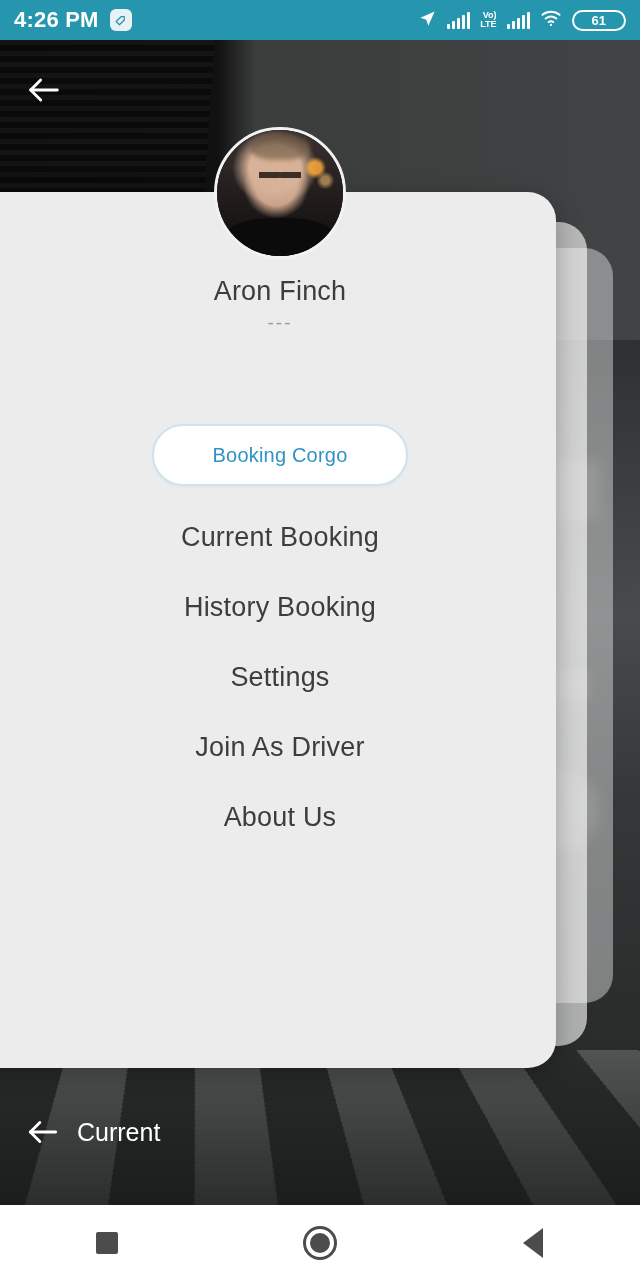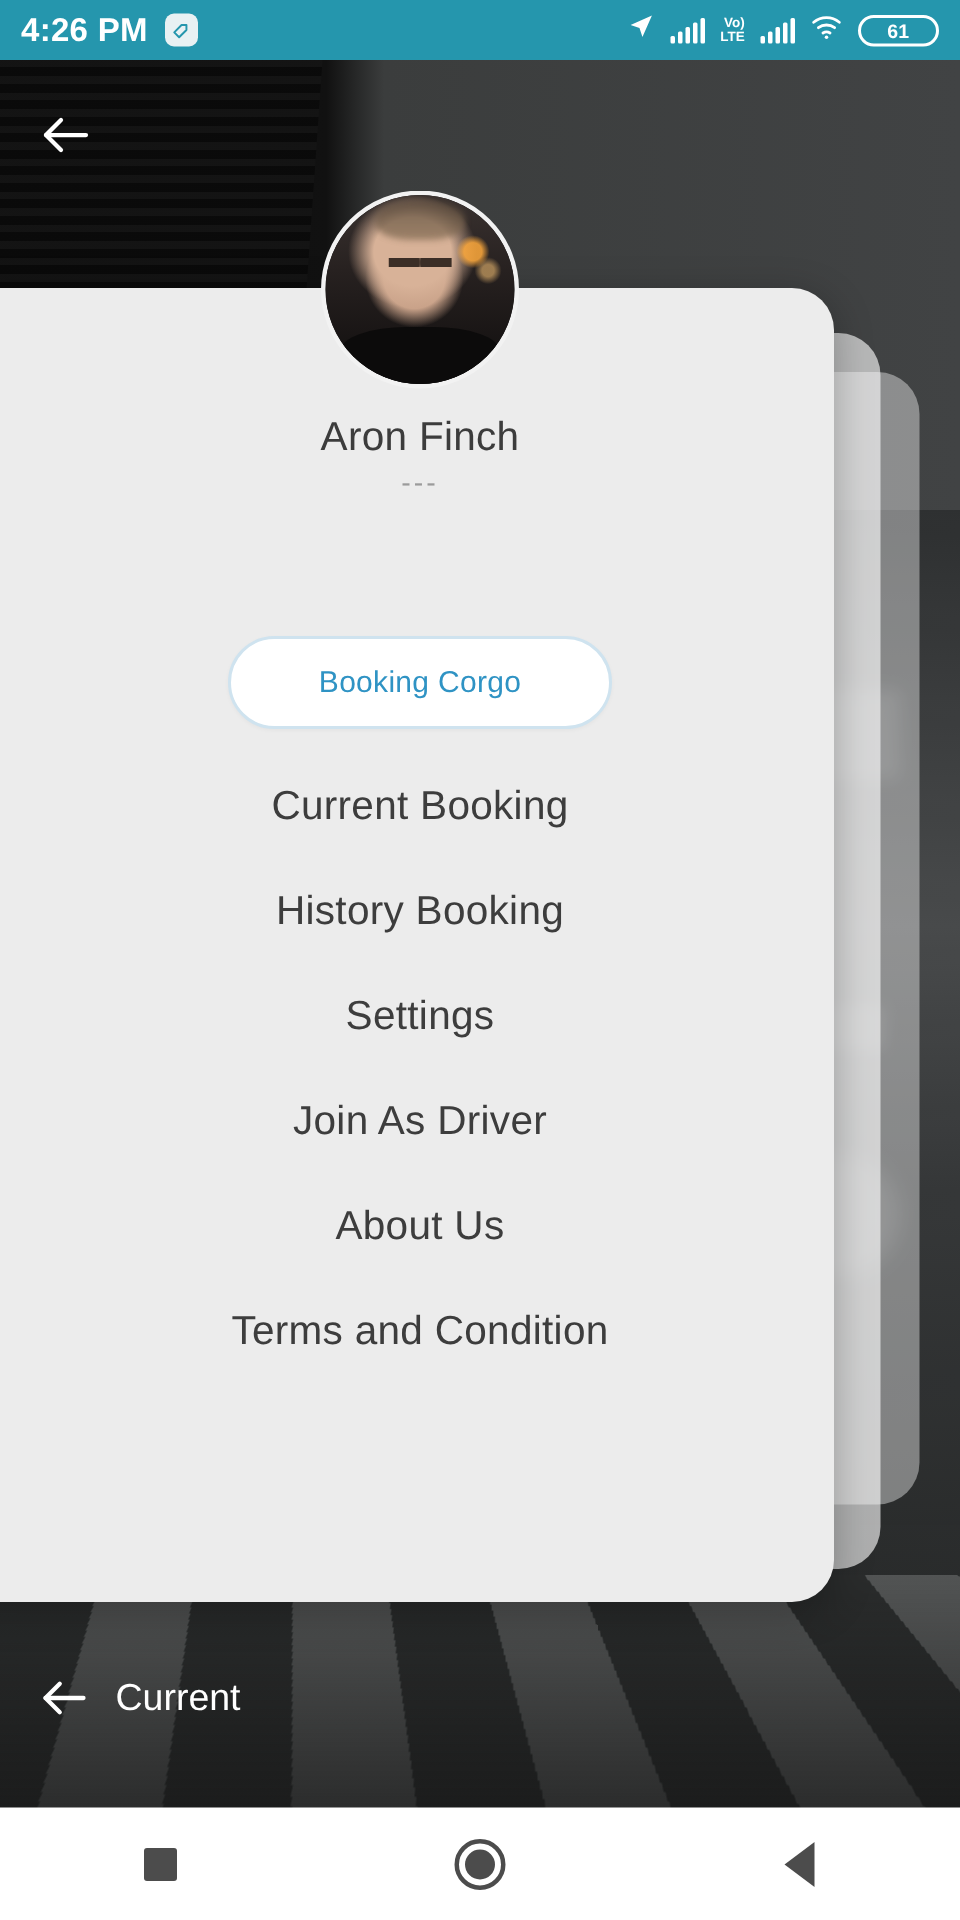--- a/index.html
+++ b/index.html
@@ -261,21 +261,20 @@
   <div id="profile-name">Aron Finch</div>
   <div id="profile-subtitle">---</div>
 
   <div id="menu">
     <div id="menu-item-0" class="menu-item">Booking Corgo</div>
     <div class="menu-item">Current Booking</div>
     <div class="menu-item">History Booking</div>
     <div class="menu-item">Settings</div>
     <div class="menu-item">Join As Driver</div>
     <div class="menu-item">About Us</div>
-    <div class="menu-item">Terms and Condition</div>
   </div>
 
   <div id="logout-row">
     <svg width="38" height="38" viewBox="0 0 24 24" fill="none" stroke="#ffffff" stroke-width="1.8" stroke-linecap="round" stroke-linejoin="round">
       <path d="M20 12 H4"></path>
         <path d="M10 6 L4 12 L10 18"></path>
     </svg>
     <span class="label">Current</span>
   </div>
 

